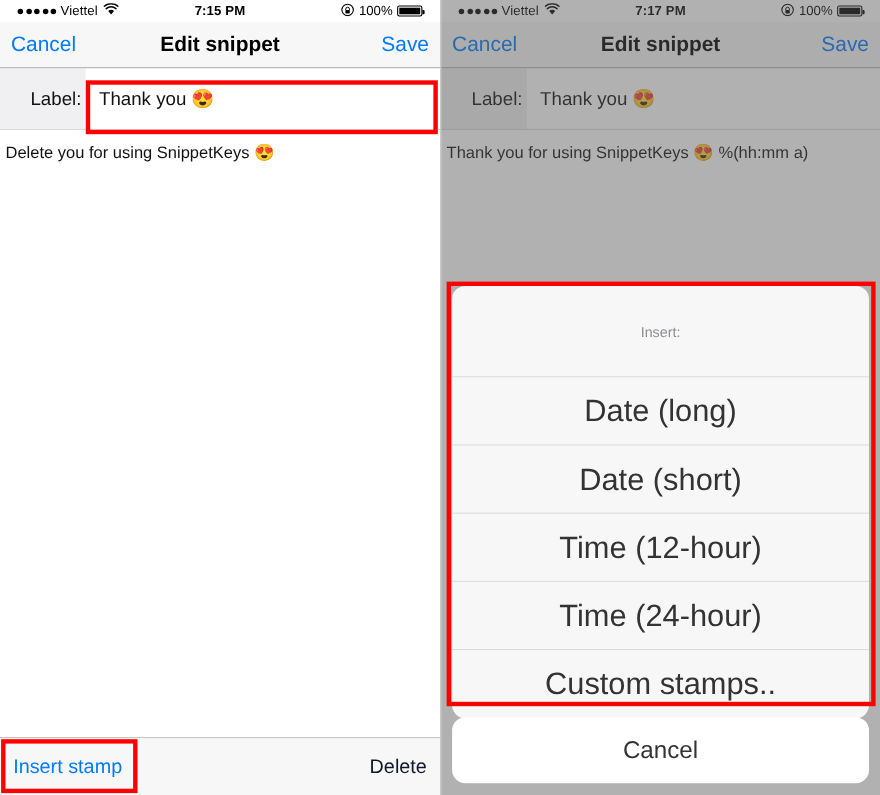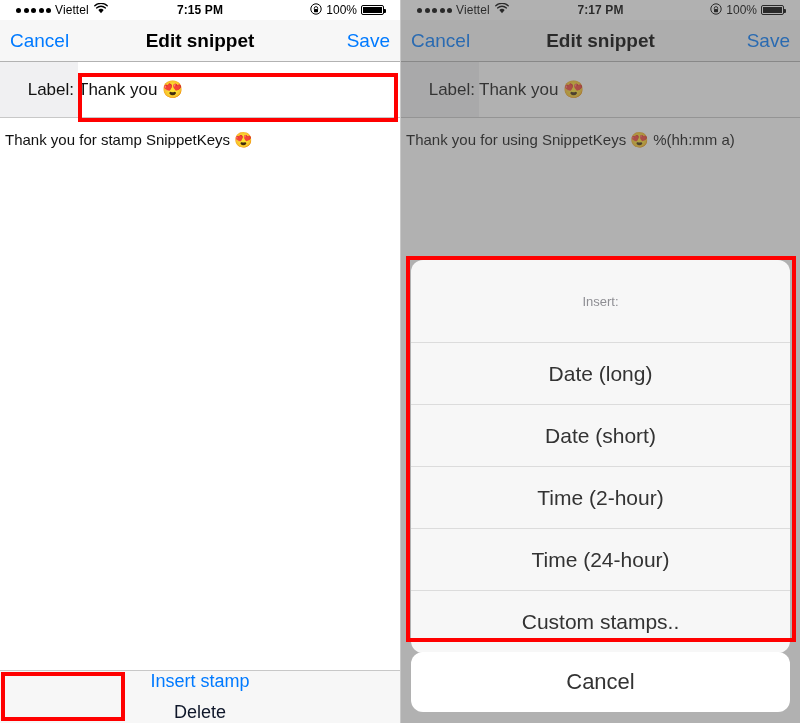--- a/index.html
+++ b/index.html
@@ -131,20 +131,21 @@
     justify-content: flex-end;
     padding-right: 4px;
     font-size: 17px;
     color: #111111;
   }
   .label-input {
     flex: 1;
     background: #ffffff;
     display: flex;
     align-items: center;
+    padding-left: 12px;
     font-size: 17px;
     color: #111111;
   }
 
   
   .body-area {
     background: #ffffff;
     padding: 12px 5px 0 5px;
     font-size: 15px;
     line-height: 1.35;
@@ -156,21 +157,20 @@
   .toolbar {
     position: absolute;
     left: 0; right: 0; bottom: 0;
     height: 53px;
     background: #f7f7f7;
     border-top: 1px solid #c8c8c8;
     display: flex;
     align-items: center;
     justify-content: space-between;
     padding: 0 12px;
-    flex-direction: column;
   }
   .toolbar-btn {
     font-size: 18px;
     cursor: pointer;
     white-space: nowrap;
   }
   .toolbar-btn.blue { color: #007aff; }
   .toolbar-btn.red { color: #0f172a; }
 
   
@@ -207,21 +207,21 @@
     justify-content: center;
     font-size: 13px;
     color: #8e8e93;
     border-bottom: 1px solid #dcdcdc;
   }
   .as-item {
     height: 62px;
     display: flex;
     align-items: center;
     justify-content: center;
-    font-size: 21px;
+    font-size: 28px;
     color: #333333;
     border-bottom: 1px solid #dcdcdc;
     cursor: pointer;
   }
   .as-item:last-child { border-bottom: none; }
 
   .cancel-button {
     position: absolute;
     left: 10px;
     right: 10px;
@@ -283,21 +283,21 @@
       <span class="nav-btn">Cancel</span>
       <span class="nav-title">Edit snippet</span>
       <span class="nav-btn right">Save</span>
     </div>
 
     <div class="label-row">
       <div class="label-cell">Label:</div>
       <div class="label-input">Thank you 😍</div>
     </div>
 
-    <div class="body-area">Thank you for stamp SnippetKeys 😍</div>
+    <div class="body-area">Delete you for using SnippetKeys 😍</div>
 
     <div class="toolbar">
       <span class="toolbar-btn blue">Insert stamp</span>
       <span class="toolbar-btn red">Delete</span>
     </div>
 
     <div class="annot" style="left:78px; top:73px; width:320px; height:49px;"></div>
     <div class="annot" style="left:1px; top:672px; width:124px; height:49px;"></div>
   </div>
 
@@ -349,21 +349,21 @@
     </div>
 
     <div class="body-area">Thank you for using SnippetKeys 😍 %(hh:mm a)</div>
 
     <div class="dim-overlay"></div>
 
     <div class="action-sheet">
       <div class="as-header">Insert:</div>
       <div class="as-item">Date (long)</div>
       <div class="as-item">Date (short)</div>
-      <div class="as-item">Time (2-hour)</div>
+      <div class="as-item">Time (12-hour)</div>
       <div class="as-item">Time (24-hour)</div>
       <div class="as-item">Custom stamps..</div>
     </div>
 
     <div class="cancel-button">Cancel</div>
 
     <div class="annot" style="left:5px; top:256px; width:390px; height:386px;"></div>
   </div>
 
 </div>

